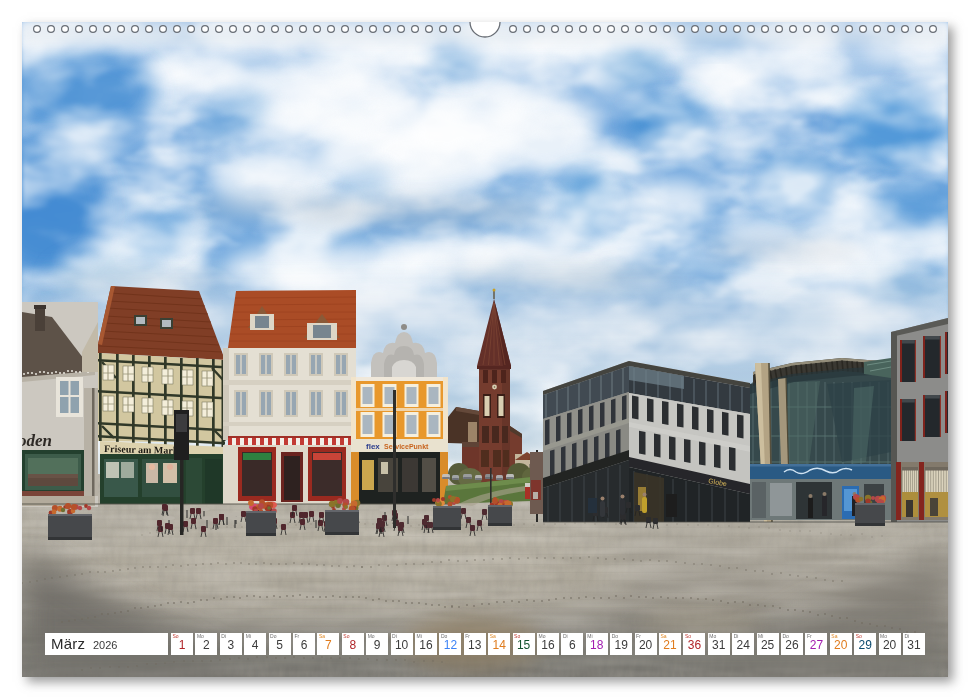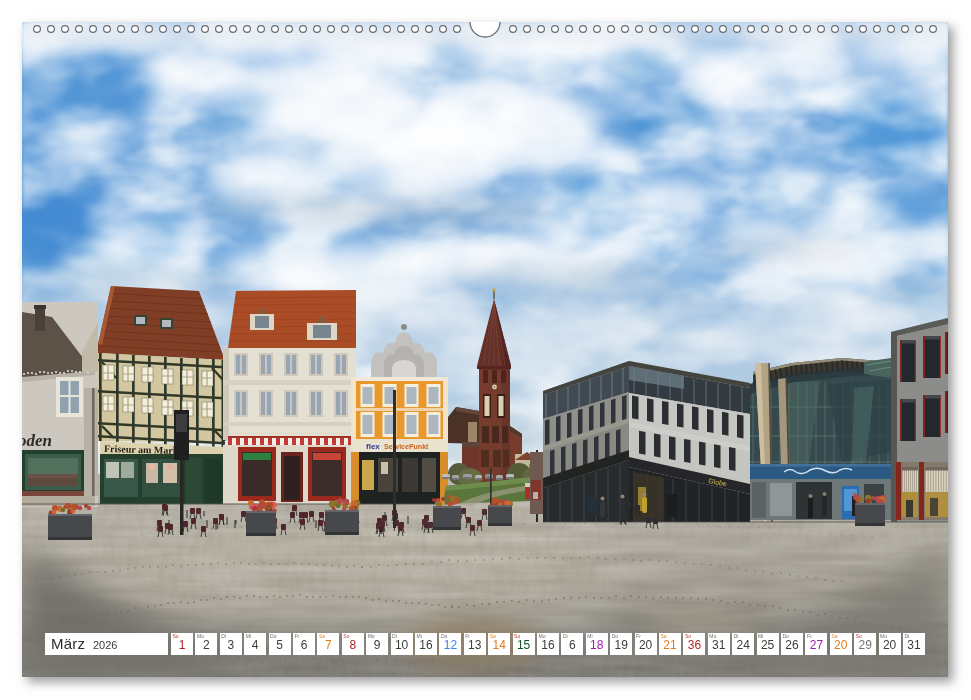--- a/index.html
+++ b/index.html
@@ -1591,21 +1591,21 @@
       <div class="cell" style="left:783.4px">
         <span class="ab" style="color:#6e6e6e">Fr</span>
         <span class="nm" style="color:#a21caf">27</span>
       </div>
       <div class="cell" style="left:807.8px">
         <span class="ab" style="color:#e08a28">Sa</span>
         <span class="nm" style="color:#e07c1e">20</span>
       </div>
       <div class="cell" style="left:832.2px">
         <span class="ab" style="color:#c03a30">So</span>
-        <span class="nm" style="color:#737373">29</span>
+        <span class="nm" style="color:#0c4a6e">29</span>
       </div>
       <div class="cell" style="left:856.6px">
         <span class="ab" style="color:#6e6e6e">Mo</span>
         <span class="nm" style="color:#3c3c3c">20</span>
       </div>
       <div class="cell" style="left:881.0px">
         <span class="ab" style="color:#6e6e6e">Di</span>
         <span class="nm" style="color:#3c3c3c">31</span>
       </div>
 </div>

